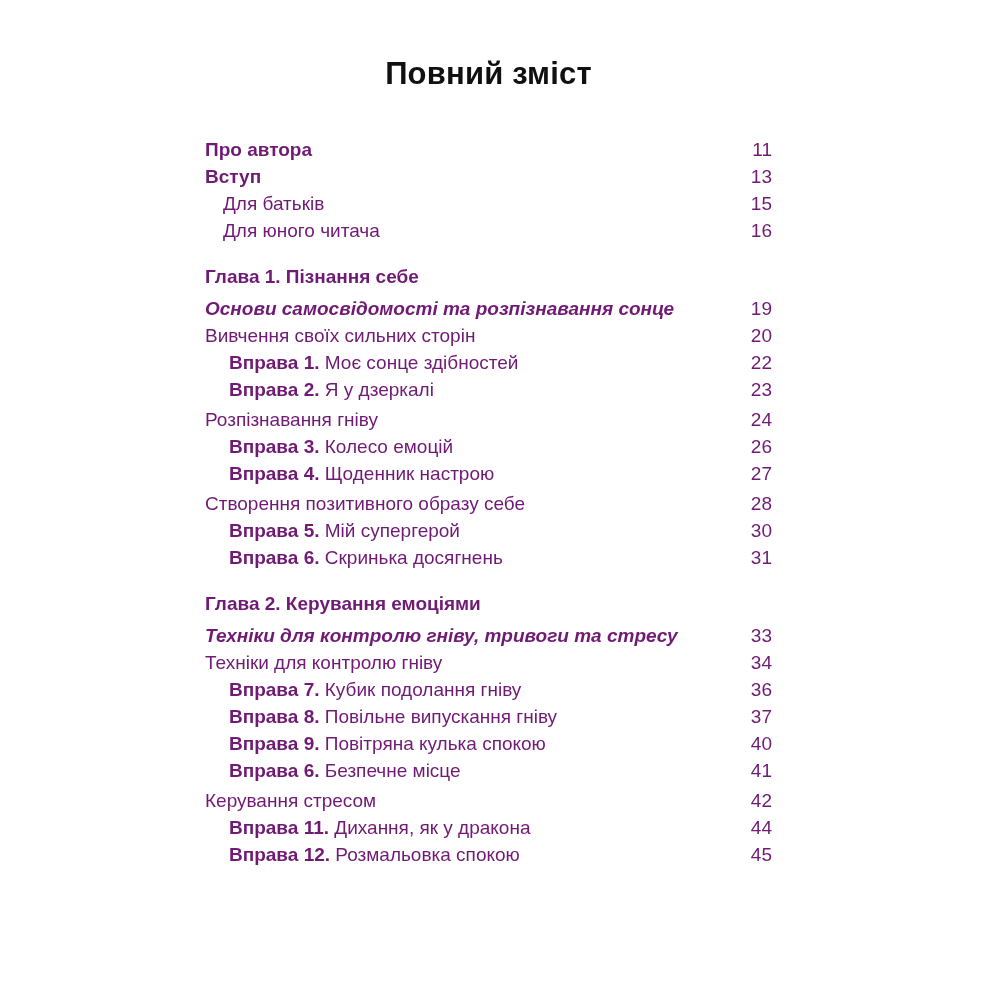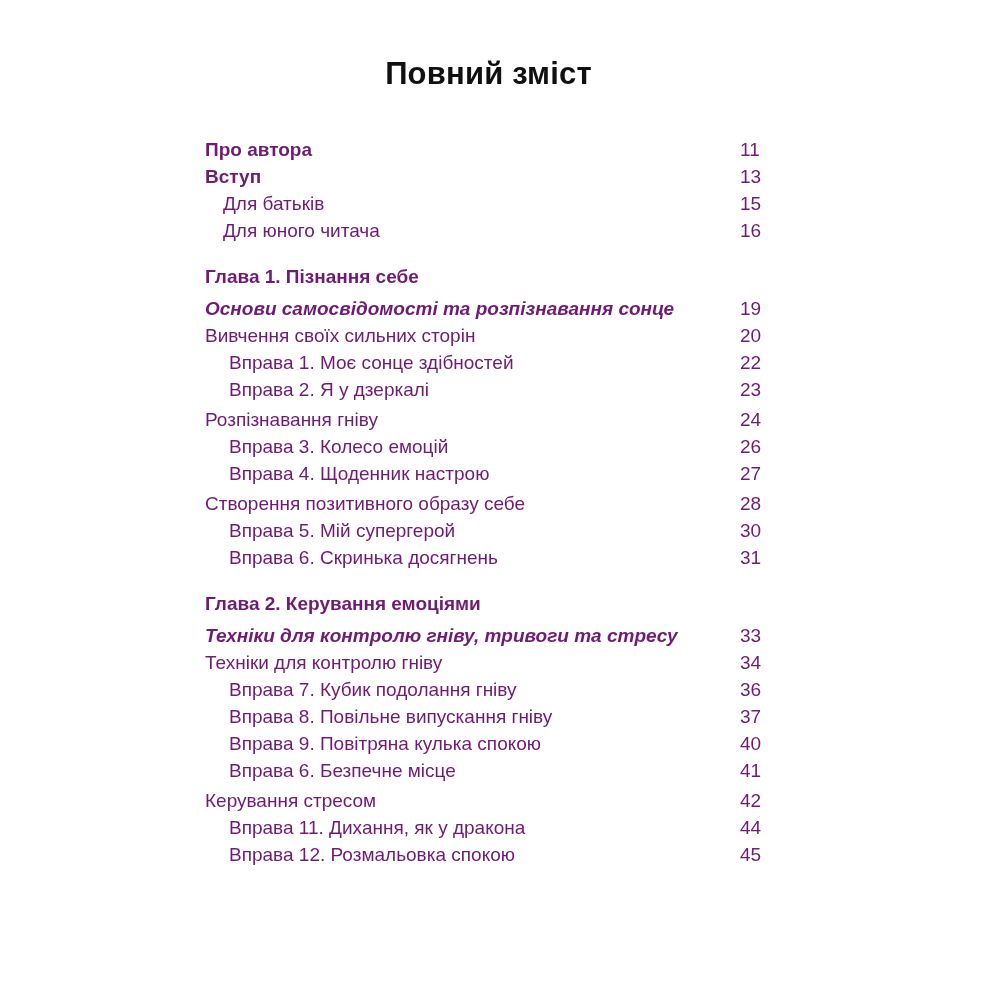--- a/index.html
+++ b/index.html
@@ -32,27 +32,28 @@
     align-items: baseline;
     font-size: 19px;
     line-height: 27px;
     color: #701a75;
   }
   .row .label { flex: 1 1 auto; padding-right: 18px; white-space: nowrap; }
   .row .pagenum {
     flex: 0 0 auto;
     font-weight: 400;
     font-style: normal;
+    text-align: right;
     min-width: 32px;
   }
   .indent-1 .label { padding-left: 18px; }
   .indent-2 .label { padding-left: 24px; }
   .style-bold .label { font-weight: 700; }
   .style-bold-italic .label { font-weight: 700; font-style: italic; }
-  .label .prefix { font-weight: 400; text-align: right; }
+  .label .prefix { font-weight: 700; text-align: right; }
   .gap-lg { margin-top: 19px; }
   .gap-md { }
   .gap-sm { margin-top: 5px; }
   .gap-xs { margin-top: 3px; }
 </style>
 </head>
 <body>
 
 <div class="page">
   <h1 class="page-title">Повний зміст</h1>

